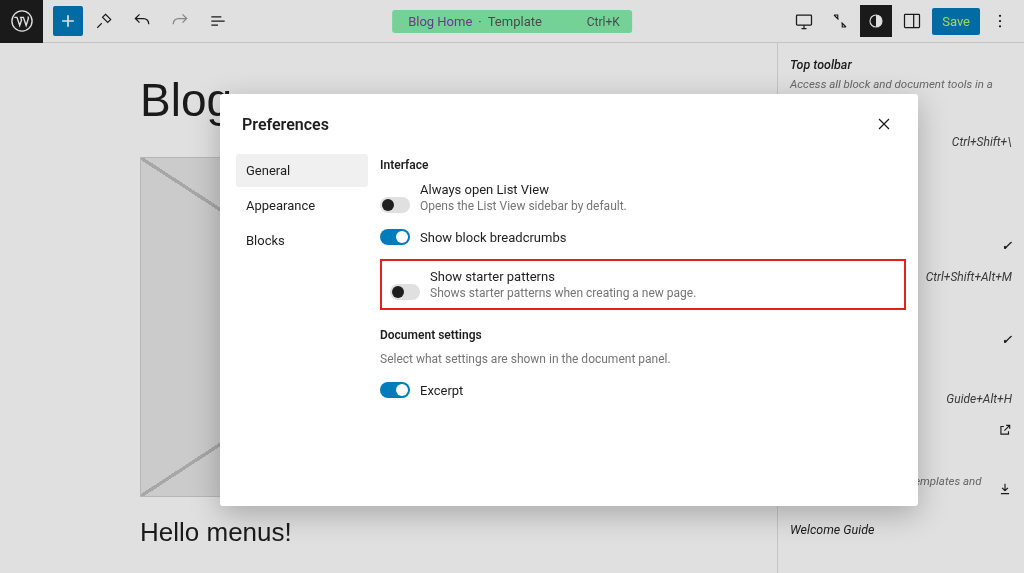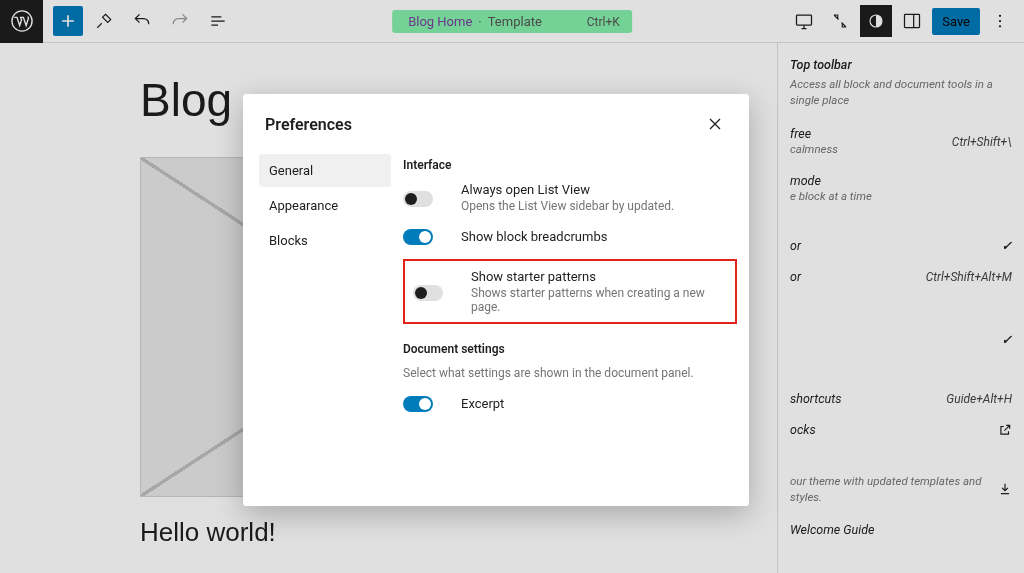--- a/index.html
+++ b/index.html
@@ -12,53 +12,53 @@
 
 .topbar { position: absolute; top: 0; left: 0; right: 0; height: 43px; background: #fff; border-bottom: 1px solid #e0e0e0; display: flex; align-items: center; z-index: 1; }
 .wp-logo { width: 43px; height: 43px; background: #1e1e1e; display: flex; align-items: center; justify-content: center; color: #fff; }
 .wp-logo svg { width: 22px; height: 22px; fill: #fff; }
 .tb-btn { width: 34px; height: 34px; display: flex; align-items: center; justify-content: center; margin: 0 2px; }
 .plus-btn { background: #007cba; color: #fff; border-radius: 2px; width: 30px; height: 30px; margin-left: 10px; }
 .center-doc { position: absolute; left: 50%; transform: translateX(-50%); display: flex; align-items: flex-end; gap: 6px; background: #86efac; padding: 4px 90px 4px 16px; border-radius: 3px; }
 .center-doc .kbd { position: absolute; right: 12px; color: #555; font-size: 12px; }
 .right-tools { position: absolute; right: 8px; display: flex; align-items: center; gap: 4px; }
 .right-tools .sq { width: 32px; height: 32px; display:flex; align-items:center; justify-content:center; }
-.save-btn { background: #007cba; color: #000000; padding: 6px 10px; border-radius: 2px; font-size: 13px; }
+.save-btn { background: #007cba; color: #bef264; padding: 6px 10px; border-radius: 2px; font-size: 13px; }
 
 .canvas { position: absolute; top: 43px; left: 0; right: 0; bottom: 0; padding: 30px 140px; font-family: Arial, sans-serif; z-index: 1; }
 .canvas h1 { font-size: 46px; font-weight: 400; margin-bottom: 30px; }
 .placeholder-img { width: 520px; height: 340px; border: 1px solid #d0d0d0; background:
   linear-gradient(to bottom right, transparent 49.7%, #bfbfbf 49.7%, #bfbfbf 50.3%, transparent 50.3%),
   linear-gradient(to top right, transparent 49.7%, #bfbfbf 49.7%, #bfbfbf 50.3%, transparent 50.3%),
   #e8e8e8; margin-bottom: 20px; }
 .canvas h2 { font-size: 26px; font-weight: 400; }
 
 .right-panel { position: absolute; top: 43px; right: 0; bottom: 0; width: 247px; background: #fff; border-left: 1px solid #e0e0e0; padding: 4px 12px 12px; font-size: 12.5px; color: #1e1e1e; z-index: 1; overflow: hidden; font-style: italic; }
 .rp-group-title { font-weight: 500; margin-top: 6px; padding: 4px 0; }
 .rp-desc { color: #757575; font-size: 11.5px; margin-bottom: 10px; line-height: 1.4; }
 .rp-row { display: flex; justify-content: space-between; align-items: center; padding: 8px 0; }
 .rp-row .lbl { }
 .rp-row .kbd { color: #444; font-size: 12px; }
 .check::after { content: "✓"; font-weight: bold; }
 
-.modal { position: absolute; left: 220px; top: 94px; width: 506px; height: 412px; background: #fff; border-radius: 3px; box-shadow: 0 8px 30px rgba(0,0,0,0.25); z-index: 10; display: flex; flex-direction: column; margin-left: 23px; }
+.modal { position: absolute; left: 220px; top: 94px; width: 698px; height: 412px; background: #fff; border-radius: 3px; box-shadow: 0 8px 30px rgba(0,0,0,0.25); z-index: 10; display: flex; flex-direction: column; }
 .modal-head { display: flex; align-items: center; justify-content: space-between; padding: 18px 22px 10px; }
 .modal-head h2 { font-size: 16px; font-weight: 600; }
 .close-x { width: 24px; height: 24px; display:flex; align-items:center; justify-content:center; cursor:pointer; }
 .modal-body { flex: 1; display: flex; overflow: hidden; }
 .modal-tabs { width: 160px; padding: 8px 12px 8px 16px; }
 .modal-tab { padding: 9px 10px; border-radius: 3px; font-size: 13px; margin-bottom: 2px; cursor: pointer; }
 .modal-tab.active { background: #f0f0f0; }
 .modal-content { flex: 1; padding: 6px 12px 6px 0; overflow-y: auto; position: relative; }
 .modal-content::-webkit-scrollbar { width: 10px; }
 .modal-content::-webkit-scrollbar-thumb { background: #c4c4c4; border-radius: 5px; }
 .modal-content::-webkit-scrollbar-track { background: transparent; }
 .mc-section-title { font-weight: 600; font-size: 12px; margin: 6px 0 10px; }
 .mc-sub { color: #757575; font-size: 12px; margin-bottom: 14px; }
-.mc-item { display: flex; align-items: center; gap: 28px; margin-bottom: 14px; }
+.mc-item { display: flex; align-items: flex-end; gap: 10px; margin-bottom: 14px; }
 .mc-item-text .t { font-size: 13px; }
 .mc-item-text .d { color: #757575; font-size: 12px; margin-top: 2px; }
 .toggle { width: 30px; height: 16px; border-radius: 10px; position: relative; flex-shrink: 0; margin-top: 2px; cursor: pointer; }
 .toggle::after { content: ""; width: 12px; height: 12px; border-radius: 50%; background: #fff; position: absolute; top: 2px; }
 .toggle.off { background: #e0e0e0; }
 .toggle.off::after { left: 2px; background: #1e1e1e; }
 .toggle.on { background: #007cba; }
 .toggle.on::after { right: 2px; }
 .highlight-box { border: 2px solid #e2231a; padding: 8px; margin: 6px 0 18px; }
 svg { display: block; }
@@ -135,21 +135,21 @@
           <circle cx="12" cy="12" r="1.5"></circle>
           <circle cx="12" cy="19" r="1.5"></circle>
         </svg>
       </div>
   </div>
 </div>
 
 <div class="canvas">
   <h1>Blog</h1>
   <div class="placeholder-img"></div>
-  <h2>Hello world!</h2>
+  <h2>Hello menus!</h2>
 </div>
 
 <div class="right-panel">
   <div class="rp-group-title">Top toolbar</div>
   <div class="rp-desc">Access all block and document tools in a single place</div>
   <div class="rp-row">
     <div>
       <div class="lbl">free</div>
       <div class="rp-desc" style="margin-bottom:0">calmness</div>
     </div>
@@ -219,21 +219,21 @@
       <div class="modal-tab">Appearance</div>
       <div class="modal-tab">Blocks</div>
     </div>
     <div class="modal-content">
       <div class="mc-section-title">Interface</div>
 
       <div class="mc-item">
         <div class="toggle off"></div>
         <div class="mc-item-text">
           <div class="t">Always open List View</div>
-          <div class="d">Opens the List View sidebar by updated.</div>
+          <div class="d">Opens the List View sidebar by default.</div>
         </div>
       </div>
 
       <div class="mc-item">
         <div class="toggle on"></div>
         <div class="mc-item-text">
           <div class="t">Show block breadcrumbs</div>
         </div>
       </div>
 

